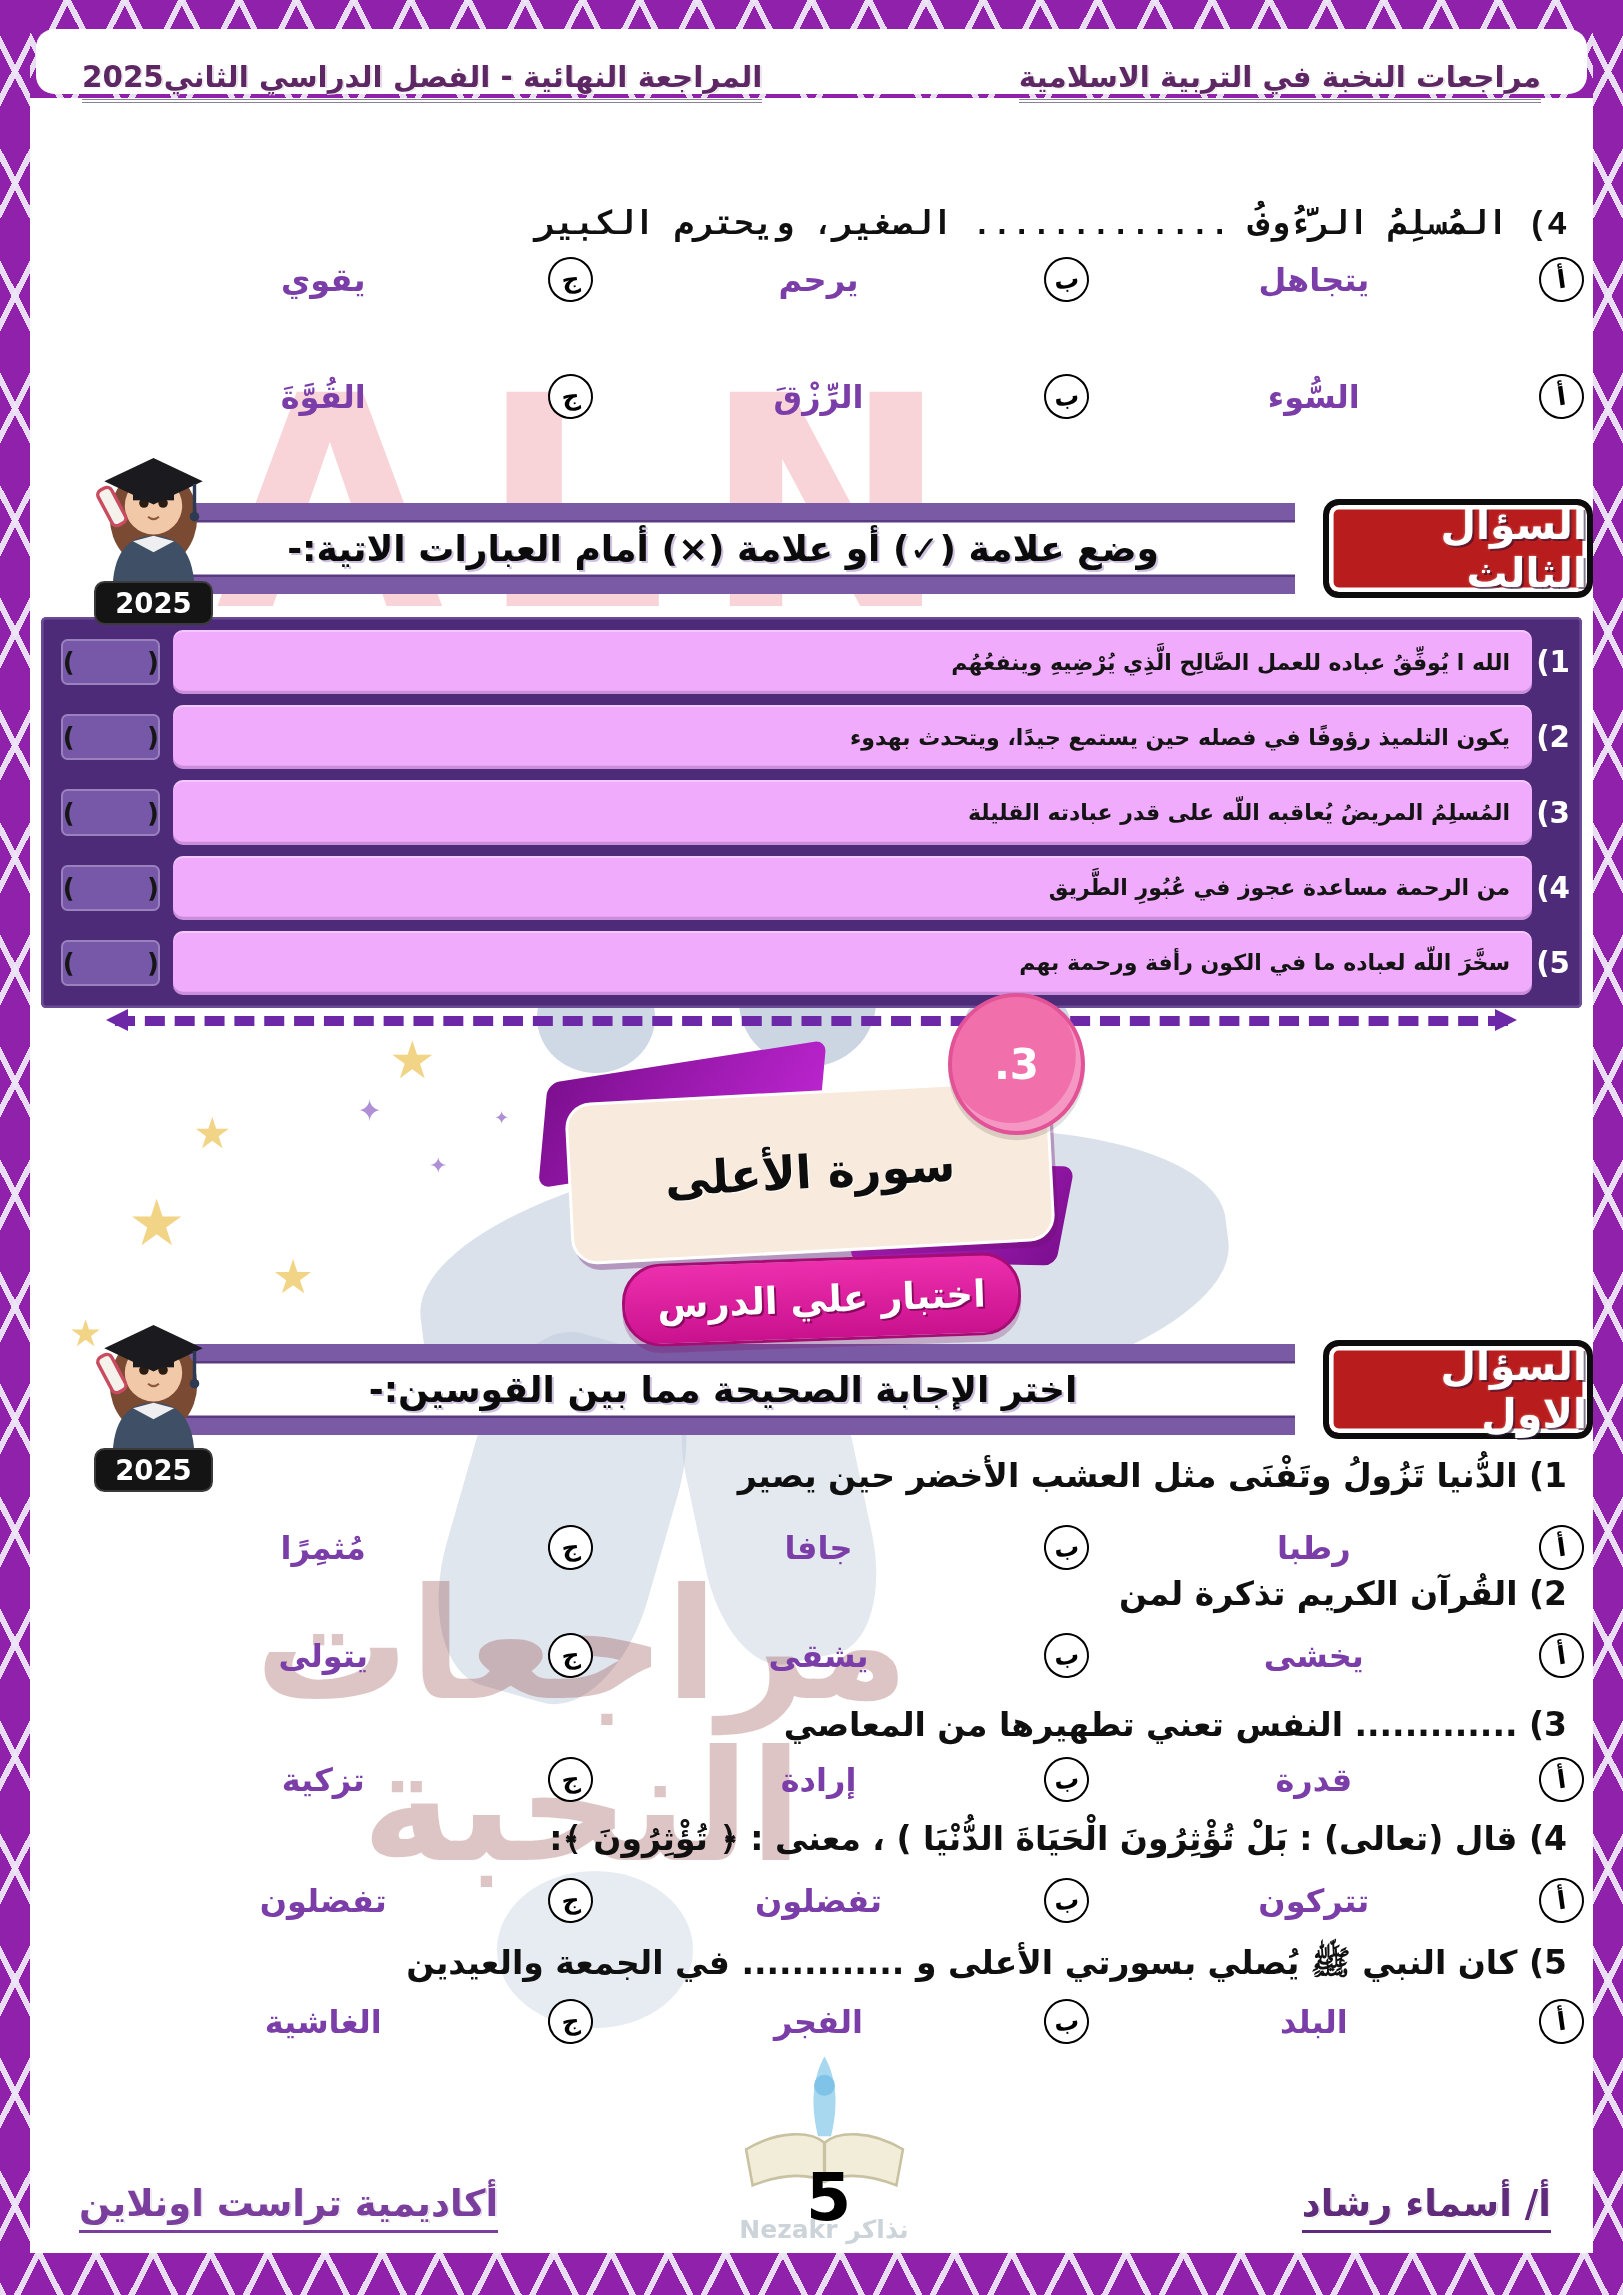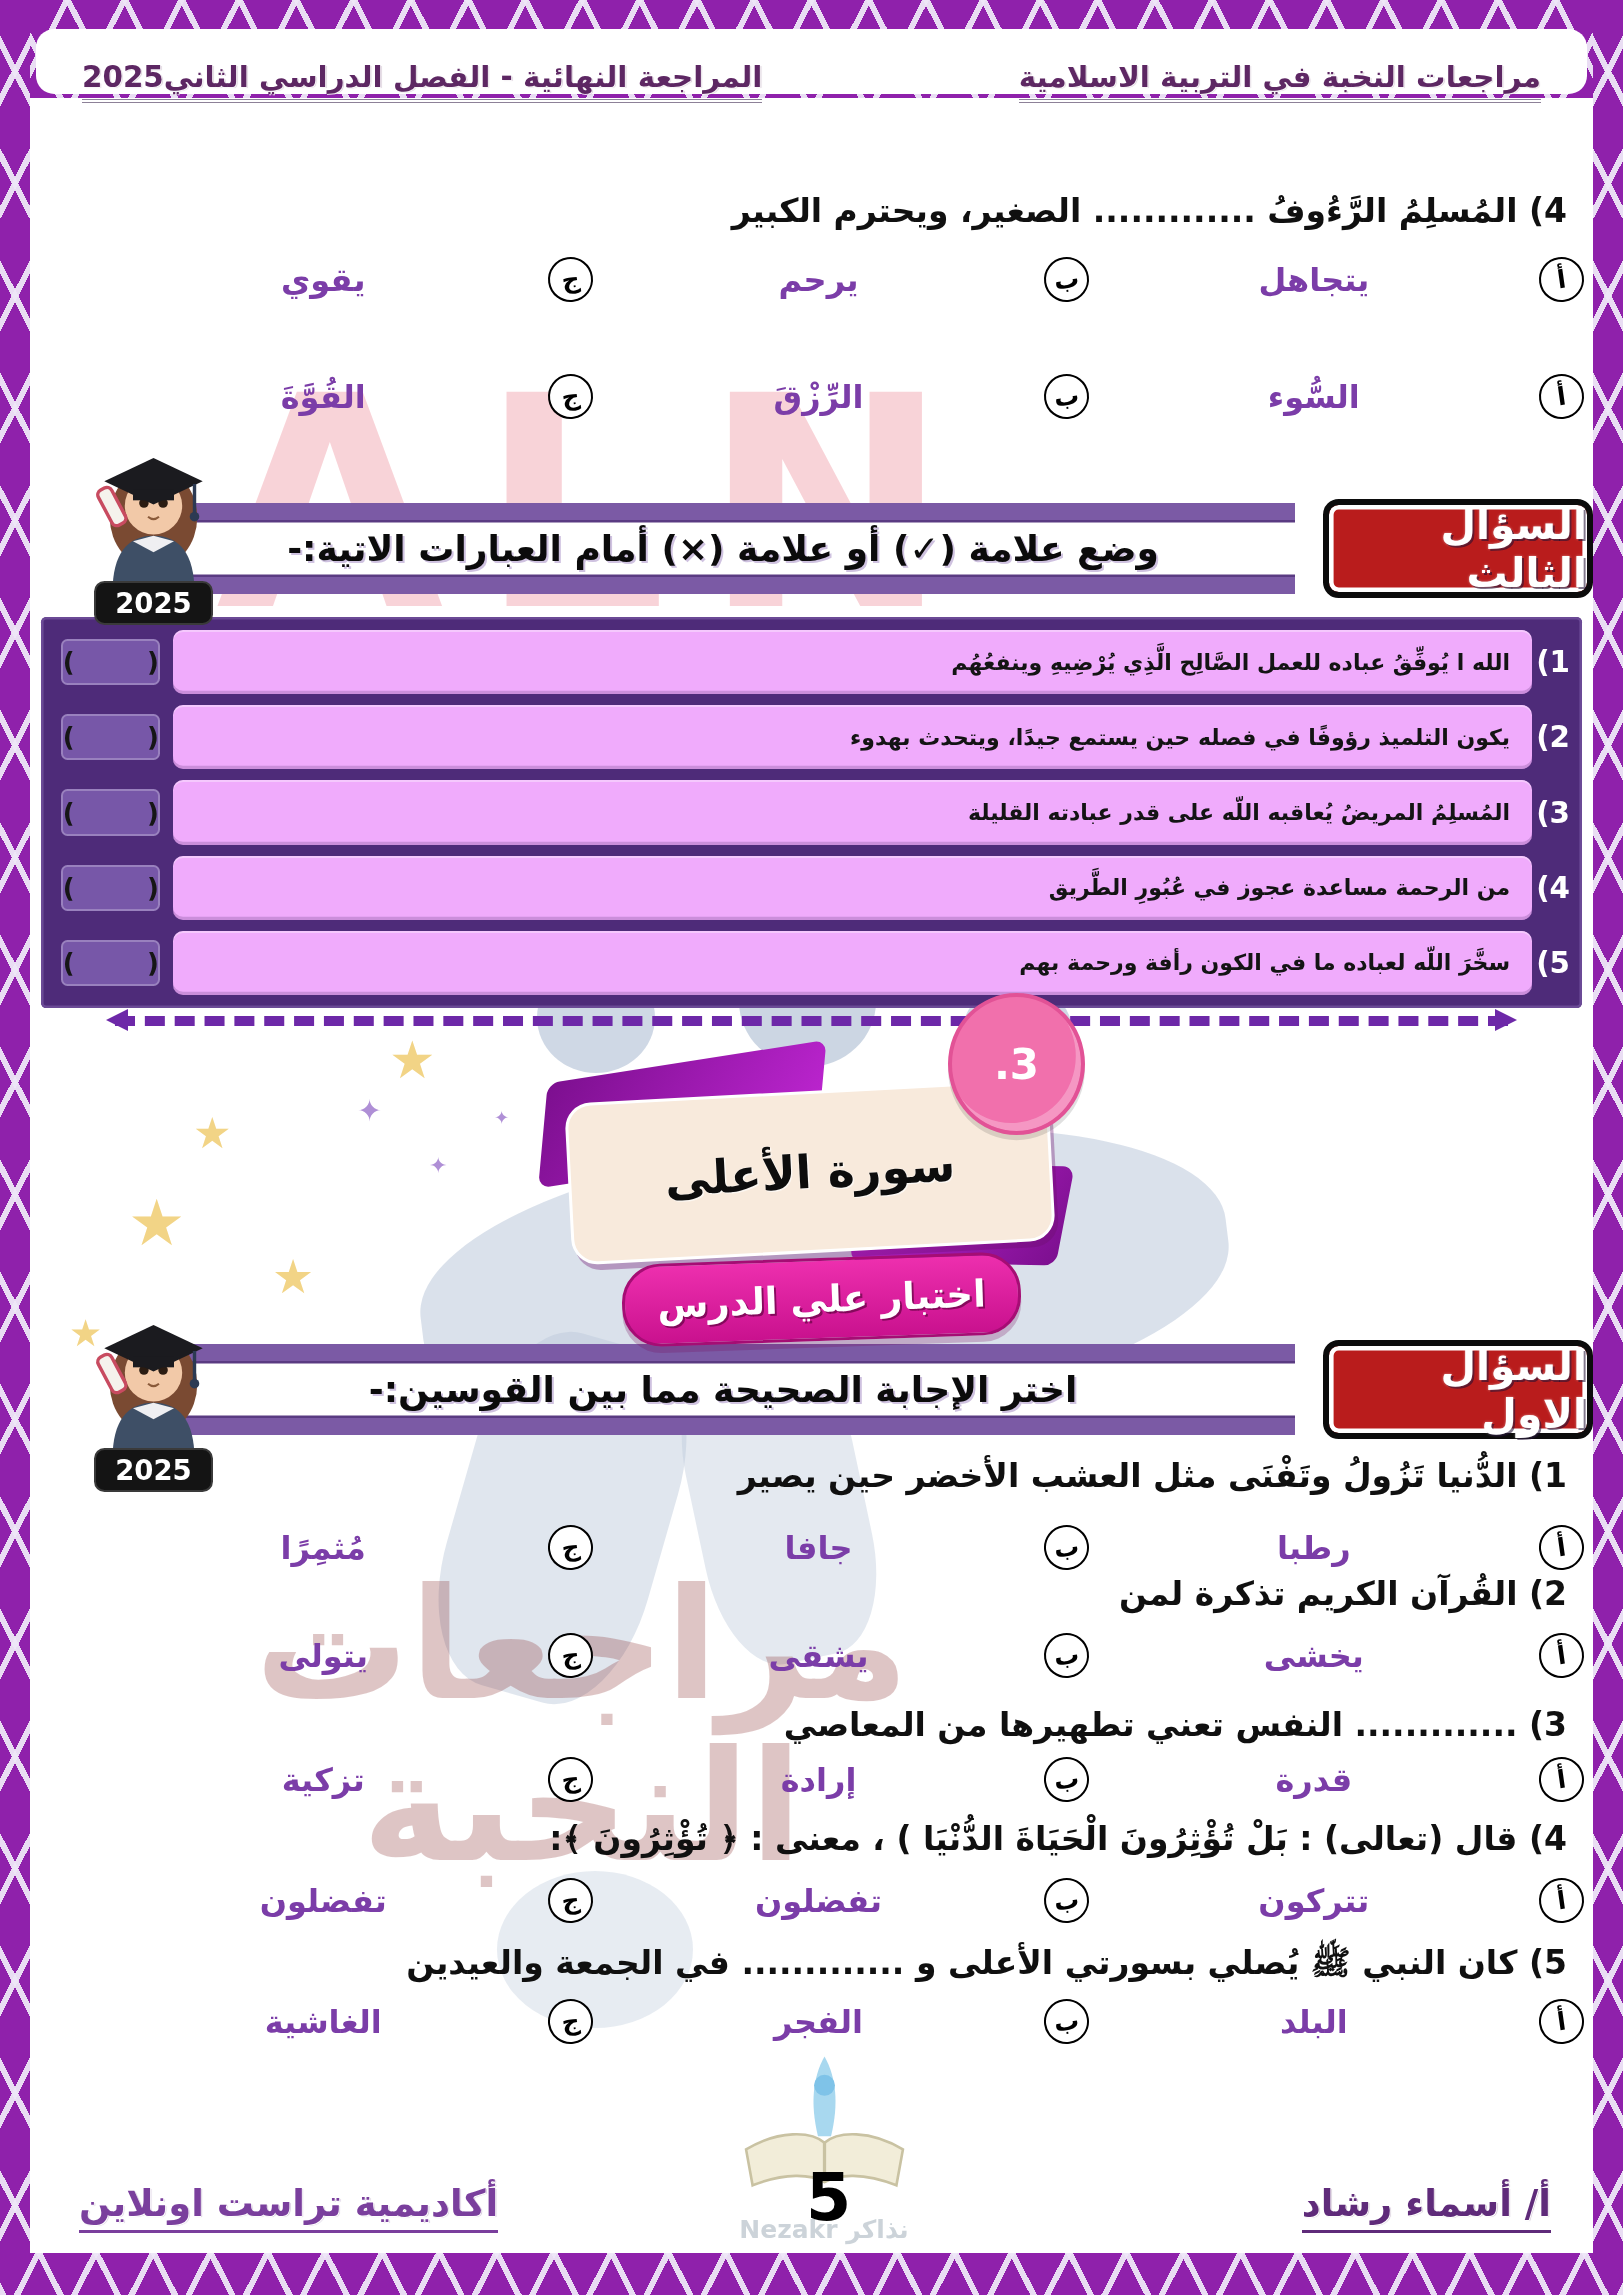--- a/index.html
+++ b/index.html
@@ -197,21 +197,21 @@
   <div class="lattice frame-top"></div>
   <div class="lattice frame-left"></div>
   <div class="lattice frame-right"></div>
   <div class="lattice frame-bottom"></div>
 
   <div class="header-band">
     <div class="htitle">مراجعات النخبة في التربية الاسلامية</div>
     <div class="htitle">المراجعة النهائية - الفصل الدراسي الثاني2025</div>
   </div>
 
-  <div class="qline" style="top:191px;">4) المُسلِمُ الرَّءُوفُ ............. الصغير، ويحترم الكبير</div>
+  <div class="qline" style="top:203px;font-family:Liberation Mono, monospace;">4) المُسلِمُ الرَّءُوفُ ............. الصغير، ويحترم الكبير</div>
   <div class="opt-row" style="top:257px;">
     <div class="opt">
       <span class="circ">أ</span>
       <span class="lbl">يتجاهل</span>
     </div>
     <div class="opt">
       <span class="circ">ب</span>
       <span class="lbl">يرحم</span>
     </div>
     <div class="opt">

